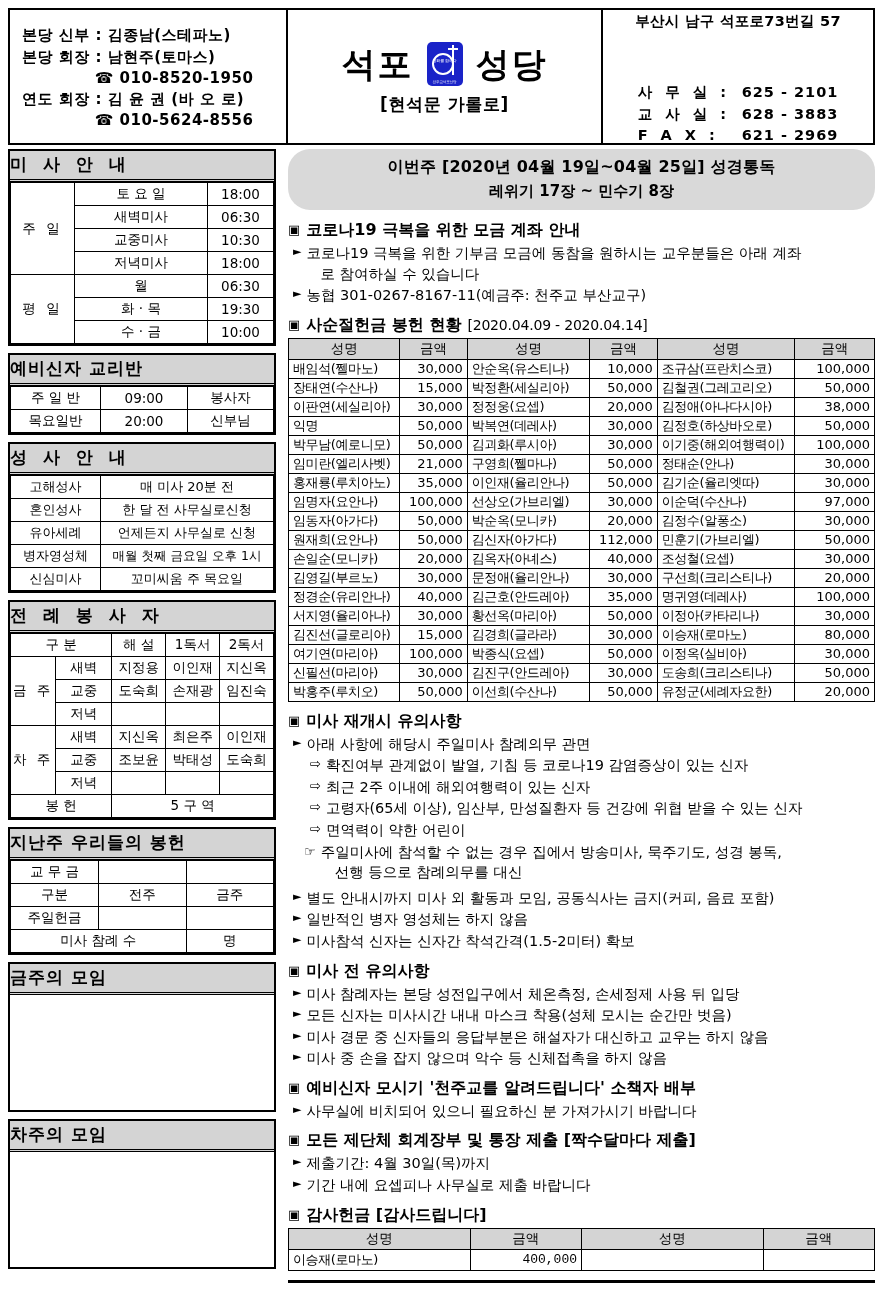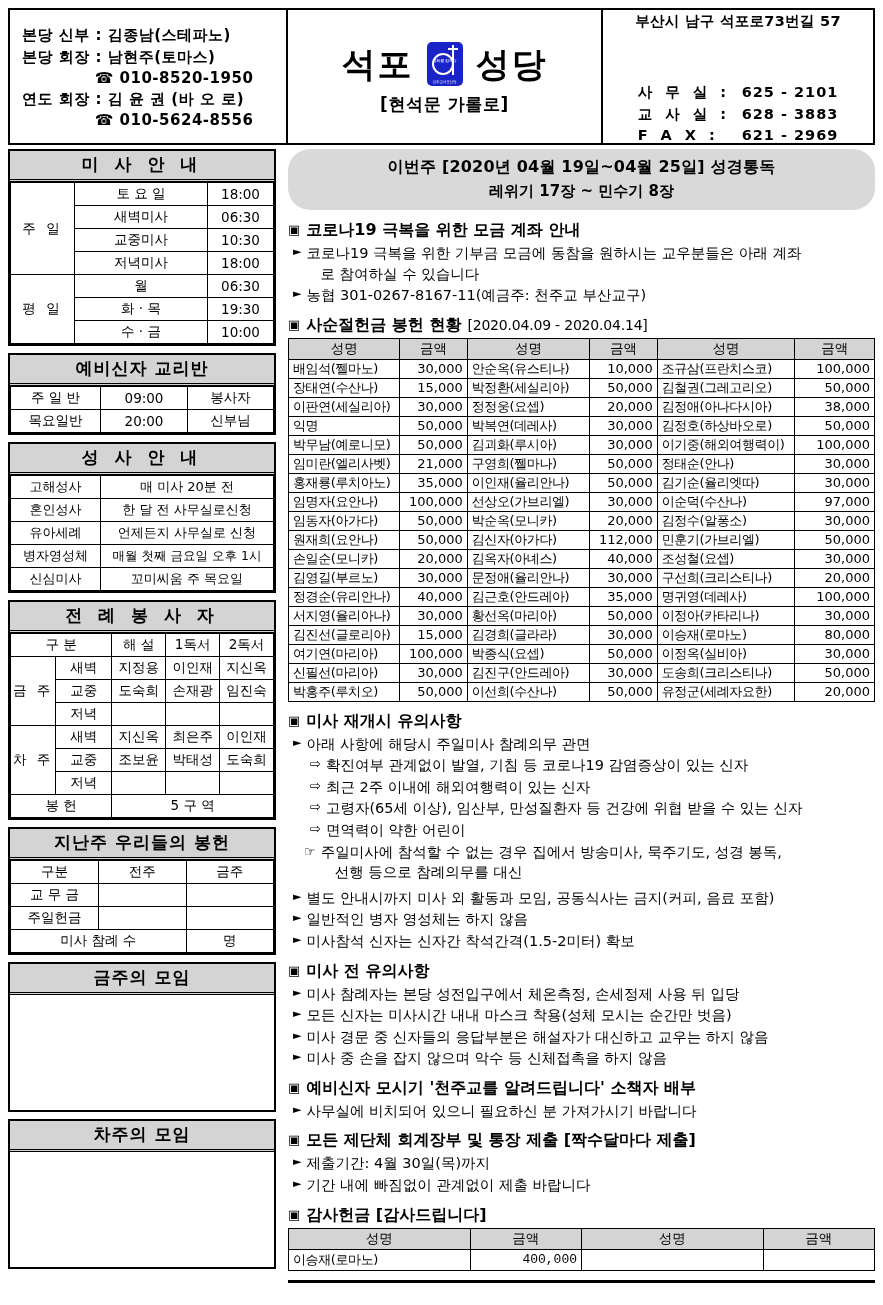--- a/index.html
+++ b/index.html
@@ -87,21 +87,21 @@
   
   .body { display: flex; margin-top: 4px; align-items: flex-start; }
   .col-left { width: 268px; flex: 0 0 268px; }
   .col-right { flex: 1; padding-left: 12px; }
 
   
   .box { border: 2px solid #000; margin-bottom: 7px; }
   .box-title {
     background: #d4d4d4;
     border-bottom: 3px double #000;
-    text-align: center;
+    text-align: left;
     font-size: 17px; font-weight: 700;
     padding: 2px 0 3px 0;
     letter-spacing: 1px;
   }
   .box-title.sp { letter-spacing: 5px; }
   table.grid { width: 100%; border-collapse: collapse; }
   table.grid td {
     border: 1px solid #000;
     text-align: center;
     font-size: 13.5px;
@@ -357,28 +357,28 @@
           </tr>
         </tbody>
           </table>
       </div>
 
       <div class="box">
         <div class="box-title">지난주 우리들의 봉헌</div>
         <table class="grid">
           <tbody>
               <tr>
+            <td>교 무 금</td>
+            <td></td>
+            <td></td>
+          </tr>
+          <tr>
             <td style="width:88px">구분</td>
             <td>전주</td>
             <td>금주</td>
-          </tr>
-          <tr>
-            <td>교 무 금</td>
-            <td></td>
-            <td></td>
           </tr>
           <tr>
             <td>주일헌금</td>
             <td></td>
             <td></td>
           </tr>
           <tr>
             <td colspan="2">미사 참례 수</td>
             <td>명</td>
           </tr>
@@ -673,21 +673,21 @@
         <div class="sec-head">
           <span class="bullet-sq">▣</span>
           <span>모든 제단체 회계장부 및 통장 제출 [짝수달마다 제출]</span>
         </div>
         <div class="li">
           <span class="mk">►</span>
           <span class="tx">제출기간: 4월 30일(목)까지</span>
         </div>
         <div class="li">
           <span class="mk">►</span>
-          <span class="tx">기간 내에 빠짐없이 관계없이 제출 바랍니다</span>
+          <span class="tx">기간 내에 요셉피나 사무실로 제출 바랍니다</span>
         </div>
       </div>
 
       <div class="sec">
         <div class="sec-head">
           <span class="bullet-sq">▣</span>
           <span>감사헌금 [감사드립니다]</span>
         </div>
         <table class="dona thanks">
           <thead>

